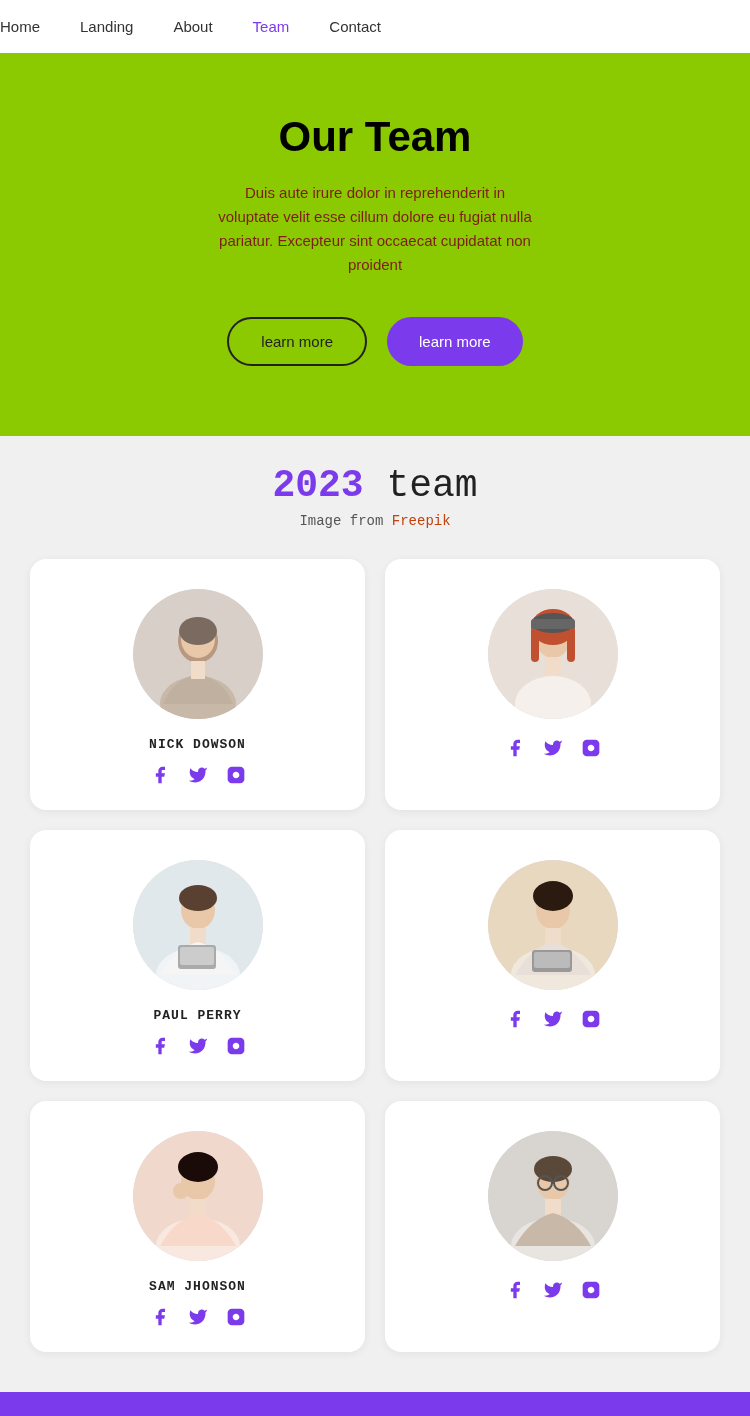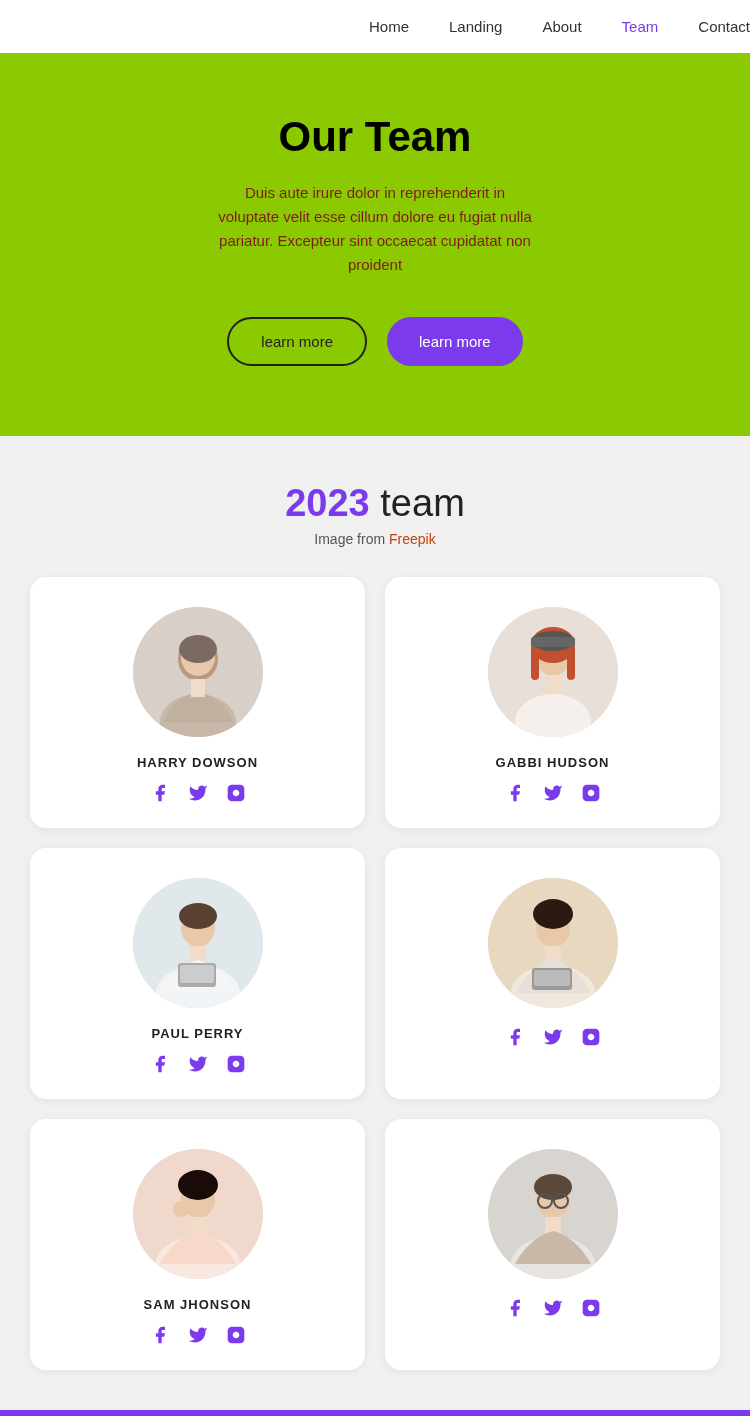--- a/index.html
+++ b/index.html
@@ -2,21 +2,21 @@
 <html><head>
   <meta charset="utf-8">
   <style>
     * { margin: 0; padding: 0; box-sizing: border-box; }
     body { font-family: 'Helvetica Neue', Arial, sans-serif; background: #f0f0f0; width: 750px; }
 
     
     nav {
       background: #fff;
       display: flex;
-      justify-content: flex-end;
+      justify-content: flex-start;
       align-items: center;
       gap: 40px;
       padding: 18px 0;
       position: relative;
     }
     nav a {
       text-decoration: none;
       color: #333;
       font-size: 15px;
     }
@@ -61,21 +61,22 @@
       color: #fff;
       padding: 14px 32px;
       border-radius: 30px;
       font-size: 15px;
       cursor: pointer;
     }
 
     
     .team-section {
       background: #f0f0f0;
-      padding: 46px 30px 40px;
+      padding: 28px 30px 40px;
+      font-family: Liberation Mono, monospace;
     }
     .team-heading {
       text-align: center;
       margin-bottom: 6px;
     }
     .team-heading .year {
       color: #7c3aed;
       font-size: 38px;
       font-weight: 700;
     }
@@ -185,21 +186,21 @@
           <circle cx="65" cy="65" r="65" fill="#d8cfc8"></circle>
           <ellipse cx="65" cy="52" rx="20" ry="22" fill="#b89880"></ellipse>
           <ellipse cx="65" cy="115" rx="38" ry="28" fill="#c8b8a8"></ellipse>
           <ellipse cx="65" cy="50" rx="17" ry="19" fill="#e8c8a8"></ellipse>
           <ellipse cx="65" cy="42" rx="19" ry="14" fill="#7a6a60"></ellipse>
 
           <path d="M30 115 Q40 90 65 85 Q90 90 100 115" fill="#c0b0a0"></path>
           <rect x="58" y="72" width="14" height="18" fill="#f0dcc8"></rect>
         </svg>
       </div>
-      <div class="member-name">HARRY DOWSON</div>
+      <div class="member-name">NICK DOWSON</div>
       <div class="social-icons">
         <span class="social-icon">
           <svg viewBox="0 0 24 24">
               <path d="M18 2h-3a5 5 0 0 0-5 5v3H7v4h3v8h4v-8h3l1-4h-4V7a1 1 0 0 1 1-1h3z"></path>
             </svg>
         </span>
         <span class="social-icon">
           <svg viewBox="0 0 24 24">
               <path d="M23 3a10.9 10.9 0 0 1-3.14 1.53 4.48 4.48 0 0 0-7.86 3v1A10.66 10.66 0 0 1 3 4s-4 9 5 13a11.64 11.64 0 0 1-7 2c9 5 20 0 20-11.5a4.5 4.5 0 0 0-.08-.83A7.72 7.72 0 0 0 23 3z"></path>
             </svg>
@@ -223,21 +224,20 @@
 
           <ellipse cx="65" cy="38" rx="22" ry="18" fill="#c05030"></ellipse>
           <rect x="43" y="38" width="8" height="35" rx="4" fill="#c05030"></rect>
           <rect x="79" y="38" width="8" height="35" rx="4" fill="#c05030"></rect>
           <rect x="57" y="68" width="16" height="18" fill="#f0dcc8"></rect>
 
           <ellipse cx="65" cy="34" rx="22" ry="10" fill="#555"></ellipse>
           <rect x="43" y="30" width="44" height="10" rx="3" fill="#666"></rect>
         </svg>
       </div>
-      <div class="member-name">GABBI HUDSON</div>
       <div class="social-icons">
         <span class="social-icon">
           <svg viewBox="0 0 24 24">
               <path d="M18 2h-3a5 5 0 0 0-5 5v3H7v4h3v8h4v-8h3l1-4h-4V7a1 1 0 0 1 1-1h3z"></path>
             </svg>
         </span>
         <span class="social-icon">
           <svg viewBox="0 0 24 24">
               <path d="M23 3a10.9 10.9 0 0 1-3.14 1.53 4.48 4.48 0 0 0-7.86 3v1A10.66 10.66 0 0 1 3 4s-4 9 5 13a11.64 11.64 0 0 1-7 2c9 5 20 0 20-11.5a4.5 4.5 0 0 0-.08-.83A7.72 7.72 0 0 0 23 3z"></path>
             </svg>

